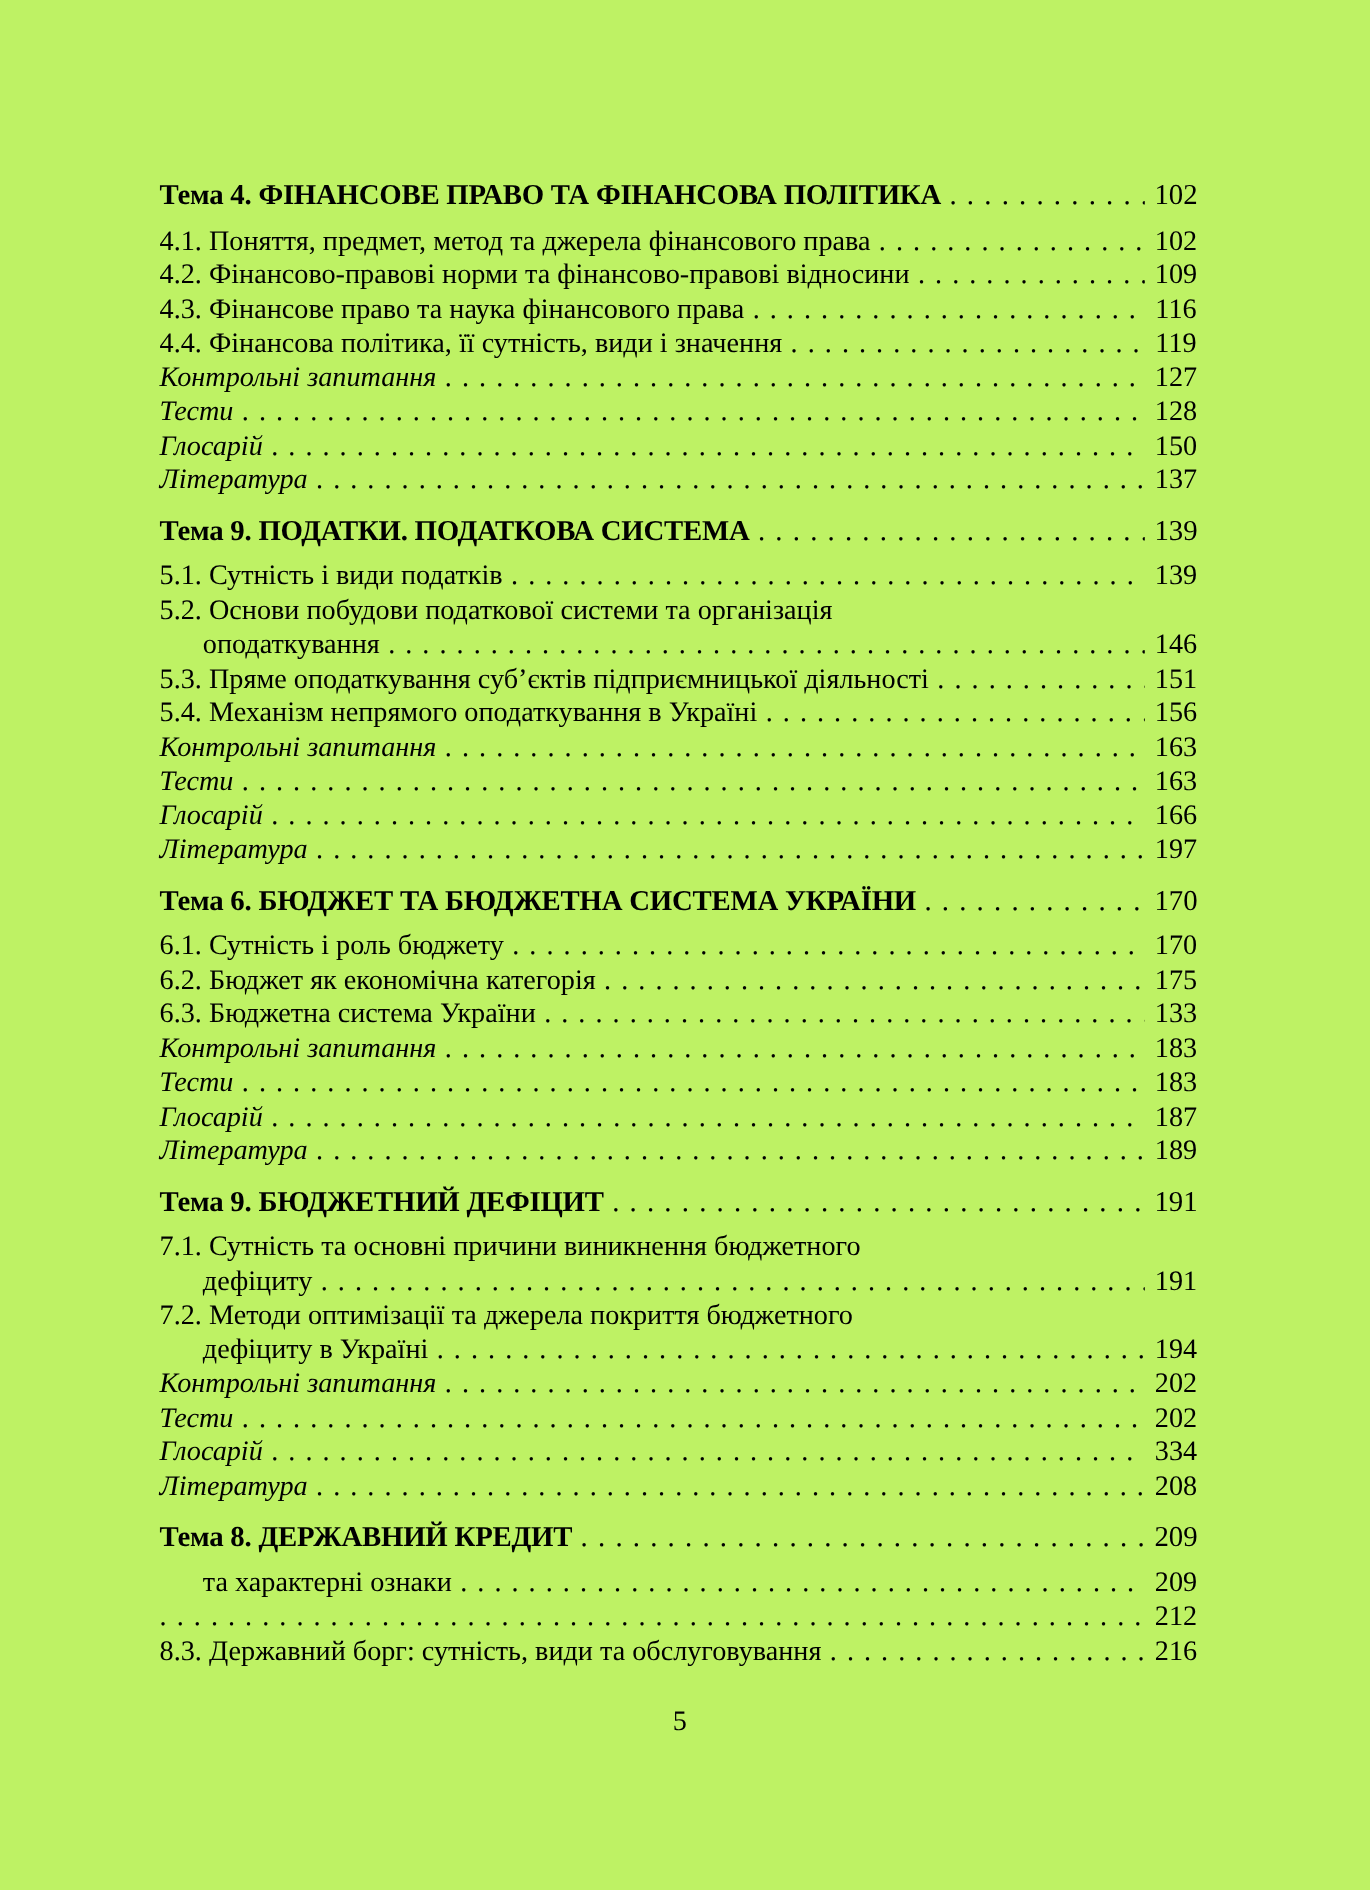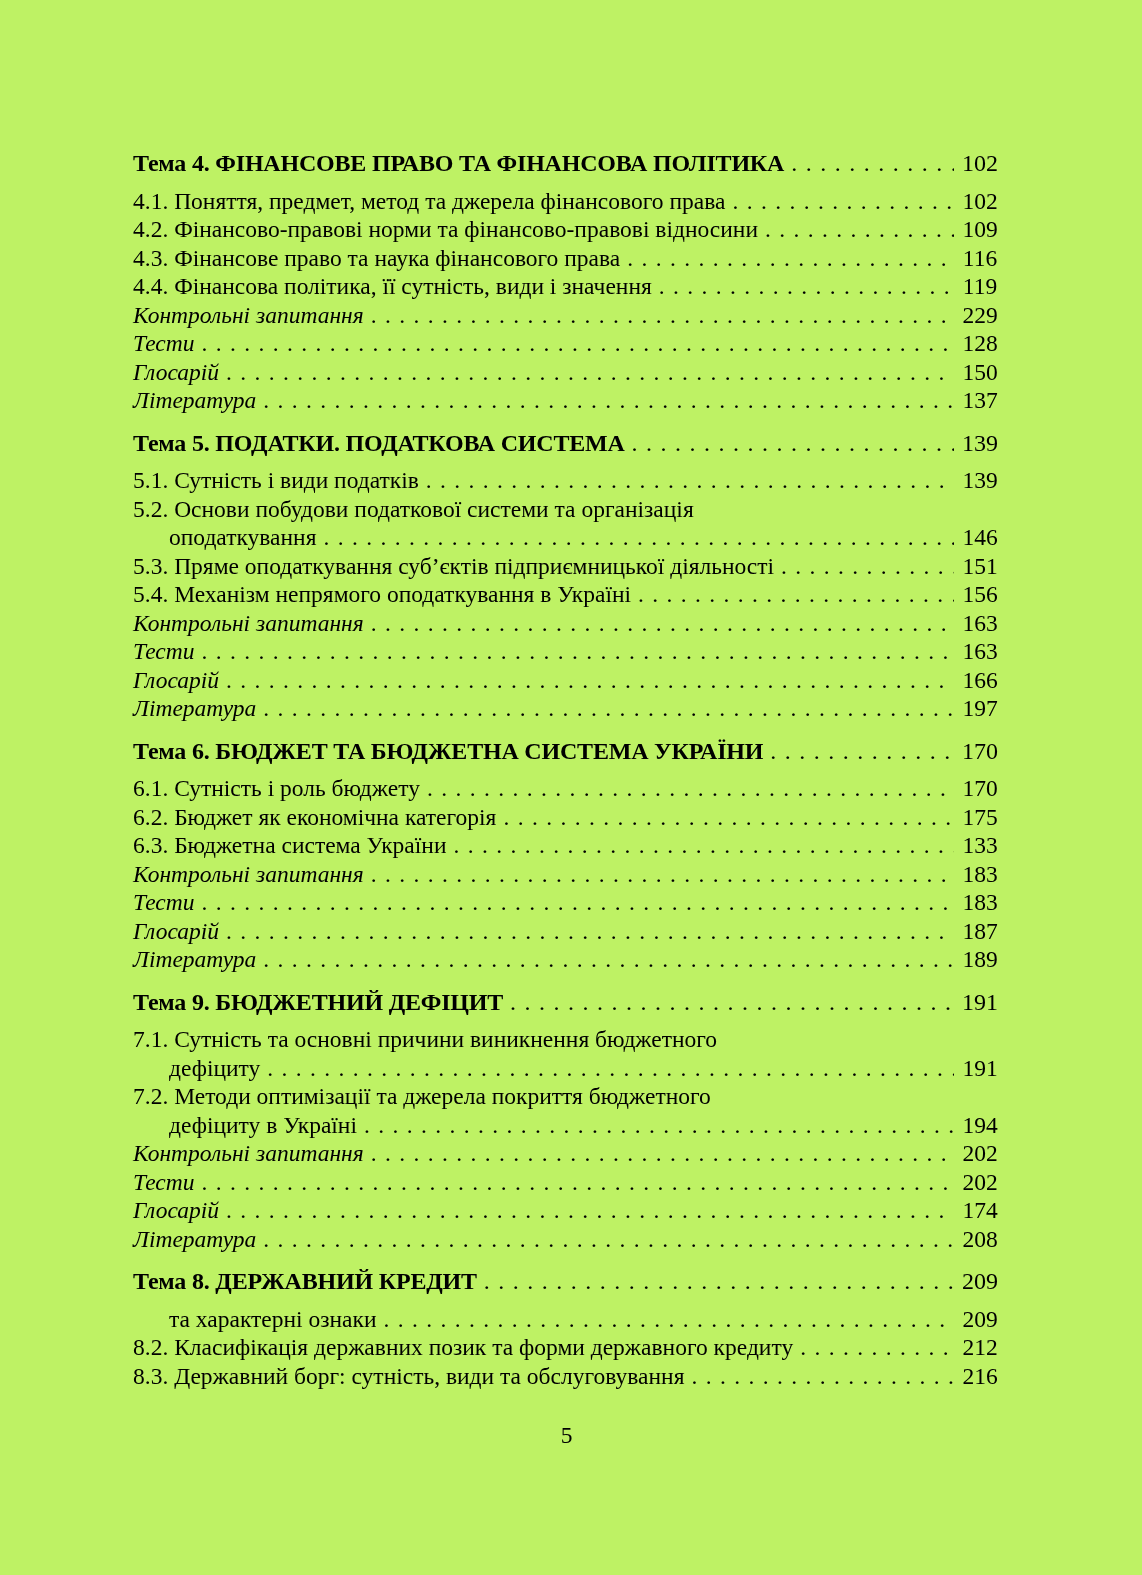--- a/index.html
+++ b/index.html
@@ -94,21 +94,21 @@
             <div class="toc-line">
               <span class="toc-text">4.4. Фінансова політика, її сутність, види і значення</span>
               <span class="toc-dots"></span>
               <span class="toc-page">119</span>
             </div>
           </div>
           <div class="toc-row toc-italic">
             <div class="toc-line">
               <span class="toc-text">Контрольні запитання</span>
               <span class="toc-dots"></span>
-              <span class="toc-page">229</span>
+              <span class="toc-page">127</span>
             </div>
           </div>
           <div class="toc-row toc-italic">
             <div class="toc-line">
               <span class="toc-text">Тести</span>
               <span class="toc-dots"></span>
               <span class="toc-page">128</span>
             </div>
           </div>
           <div class="toc-row toc-italic">
@@ -122,21 +122,21 @@
             <div class="toc-line">
               <span class="toc-text">Література</span>
               <span class="toc-dots"></span>
               <span class="toc-page">137</span>
             </div>
           </div>
         </section>
         <section class="toc-section">
           <div class="toc-row toc-heading">
             <div class="toc-line">
-              <span class="toc-text">Тема 5. ПОДАТКИ. ПОДАТКОВА СИСТЕМА</span>
+              <span class="toc-text">Тема 9. ПОДАТКИ. ПОДАТКОВА СИСТЕМА</span>
               <span class="toc-dots"></span>
               <span class="toc-page">139</span>
             </div>
           </div>
           <div class="toc-row">
             <div class="toc-line">
               <span class="toc-text">5.1. Сутність і види податків</span>
               <span class="toc-dots"></span>
               <span class="toc-page">139</span>
             </div>
@@ -291,21 +291,21 @@
             <div class="toc-line">
               <span class="toc-text">Тести</span>
               <span class="toc-dots"></span>
               <span class="toc-page">202</span>
             </div>
           </div>
           <div class="toc-row toc-italic">
             <div class="toc-line">
               <span class="toc-text">Глосарій</span>
               <span class="toc-dots"></span>
-              <span class="toc-page">174</span>
+              <span class="toc-page">334</span>
             </div>
           </div>
           <div class="toc-row toc-italic">
             <div class="toc-line">
               <span class="toc-text">Література</span>
               <span class="toc-dots"></span>
               <span class="toc-page">208</span>
             </div>
           </div>
         </section>
@@ -319,21 +319,20 @@
           </div>
           <div class="toc-row">
             <div class="toc-line toc-cont">
               <span class="toc-text">та характерні ознаки</span>
               <span class="toc-dots"></span>
               <span class="toc-page">209</span>
             </div>
           </div>
           <div class="toc-row">
             <div class="toc-line">
-              <span class="toc-text">8.2. Класифікація державних позик та форми державного кредиту</span>
               <span class="toc-dots"></span>
               <span class="toc-page">212</span>
             </div>
           </div>
           <div class="toc-row">
             <div class="toc-line">
               <span class="toc-text">8.3. Державний борг: сутність, види та обслуговування</span>
               <span class="toc-dots"></span>
               <span class="toc-page">216</span>
             </div>

